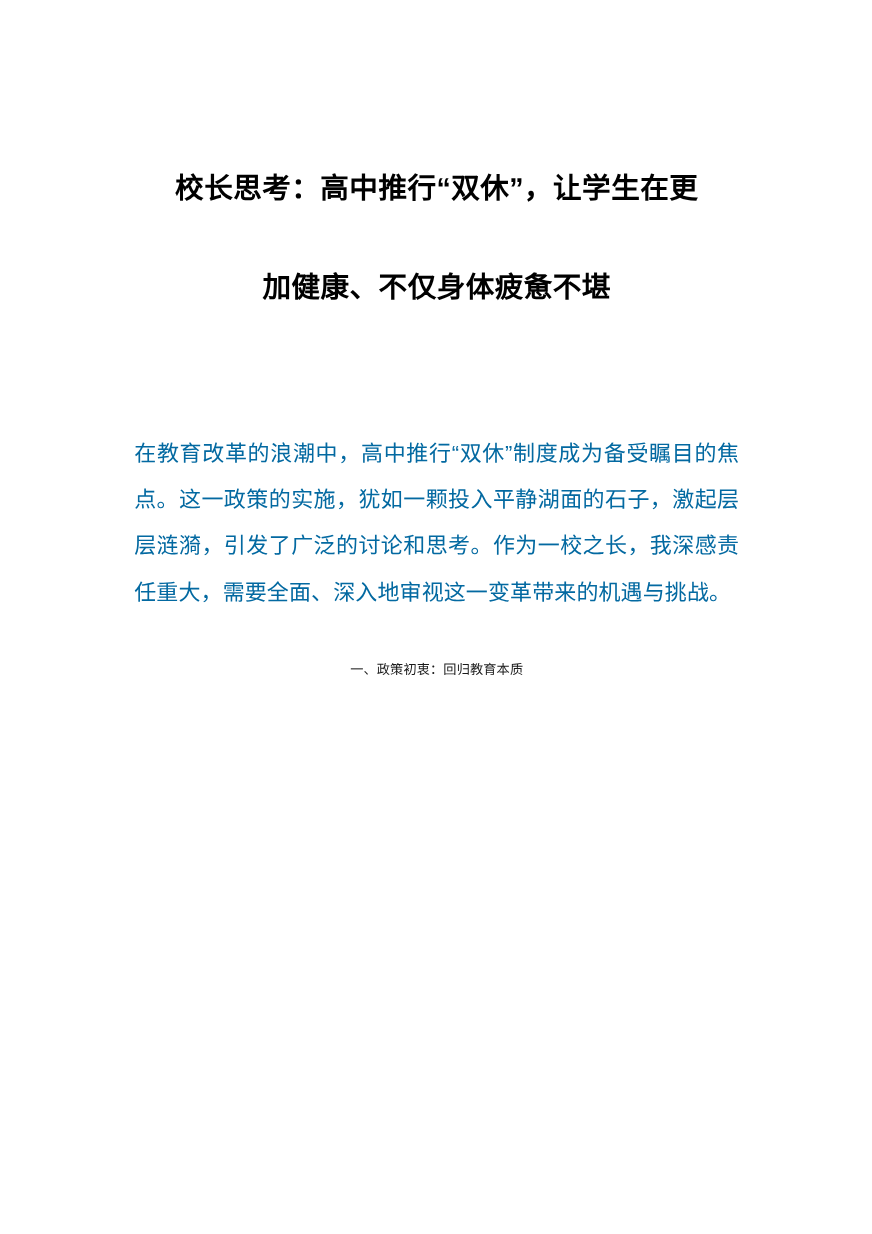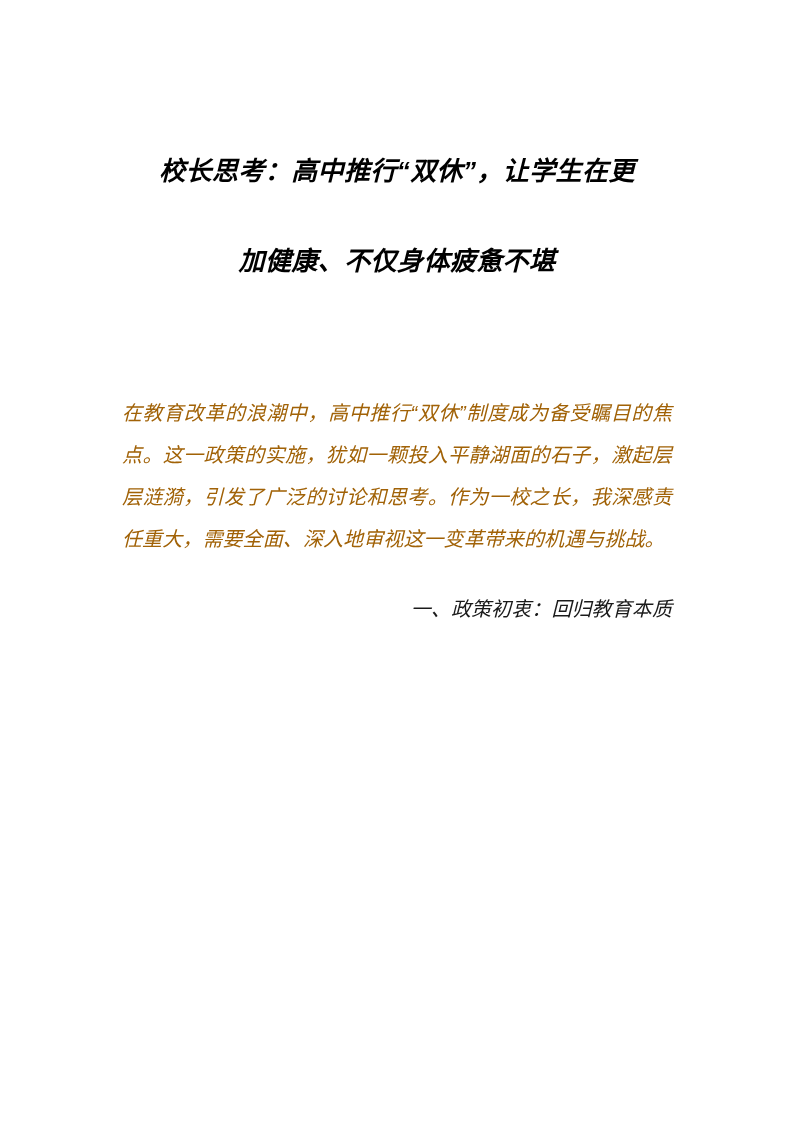--- a/index.html
+++ b/index.html
@@ -16,21 +16,20 @@
     overflow: hidden;
     -webkit-font-smoothing: antialiased;
   }
 
   .page {
     position: relative;
     width: 793px;
     height: 1122px;
     background: #ffffff;
     box-sizing: border-box;
-    font-style: italic;
   }
 
   .content {
     position: absolute;
     left: 122px;
     top: 0;
     width: 550px;
   }
 
   
@@ -57,30 +56,30 @@
     margin-top: 86px;
   }
 
   p.para {
     margin: 0 0 28px 0;
     font-size: 20px;
     font-weight: normal;
     line-height: 42px;
     text-align: justify;
     text-justify: inter-ideograph;
-    color: #a16207;
+    color: #0369a1;
     letter-spacing: 0.1px;
   }
 
   h2.section-heading {
     margin: 0 0 28px 0;
-    font-size: 20px;
+    font-size: 12px;
     font-weight: normal;
     line-height: 42px;
-    text-align: right;
+    text-align: center;
     color: #1a1a1a;
     letter-spacing: 0.1px;
   }
 
   p.para:last-child {
     margin-bottom: 0;
   }
 </style>
 </head>
 <body>

